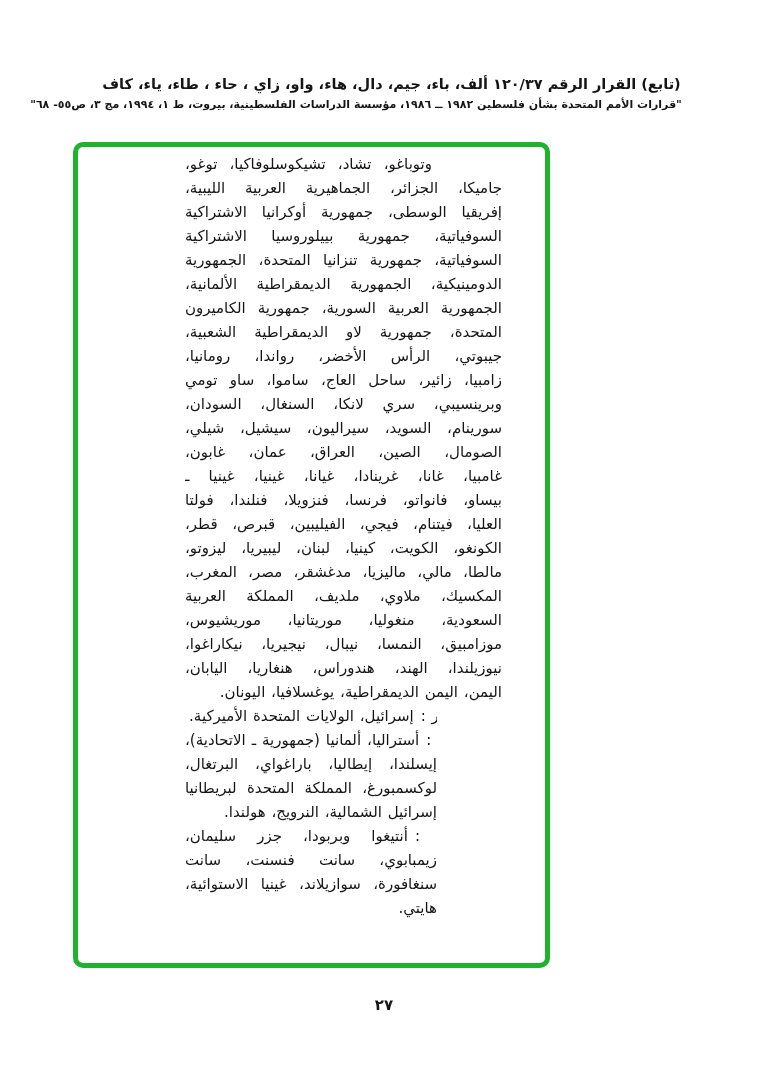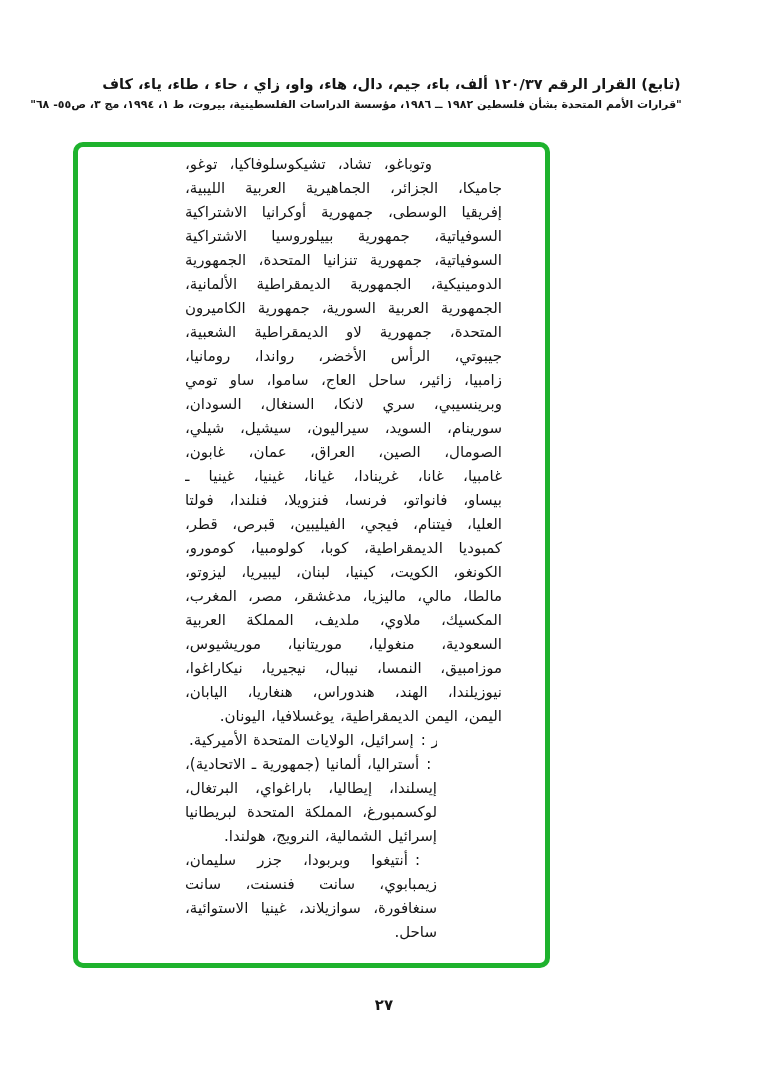--- a/index.html
+++ b/index.html
@@ -51,21 +51,20 @@
     <div class="ln">الجمهورية العربية السورية، جمهورية الكاميرون</div>
     <div class="ln">المتحدة، جمهورية لاو الديمقراطية الشعبية،</div>
     <div class="ln">جيبوتي، الرأس الأخضر، رواندا، رومانيا،</div>
     <div class="ln">زامبيا، زائير، ساحل العاج، ساموا، ساو تومي</div>
     <div class="ln">وبرينسيبي، سري لانكا، السنغال، السودان،</div>
     <div class="ln">سورينام، السويد، سيراليون، سيشيل، شيلي،</div>
     <div class="ln">الصومال، الصين، العراق، عمان، غابون،</div>
     <div class="ln">غامبيا، غانا، غرينادا، غيانا، غينيا، غينيا ـ</div>
     <div class="ln">بيساو، فانواتو، فرنسا، فنزويلا، فنلندا، فولتا</div>
     <div class="ln">العليا، فيتنام، فيجي، الفيليبين، قبرص، قطر،</div>
-    <div class="ln">كمبوديا الديمقراطية، كوبا، كولومبيا، كومورو،</div>
     <div class="ln">الكونغو، الكويت، كينيا، لبنان، ليبيريا، ليزوتو،</div>
     <div class="ln">مالطا، مالي، ماليزيا، مدغشقر، مصر، المغرب،</div>
     <div class="ln">المكسيك، ملاوي، ملديف، المملكة العربية</div>
     <div class="ln">السعودية، منغوليا، موريتانيا، موريشيوس،</div>
     <div class="ln">موزامبيق، النمسا، نيبال، نيجيريا، نيكاراغوا،</div>
     <div class="ln">نيوزيلندا، الهند، هندوراس، هنغاريا، اليابان،</div>
     <div class="ln rt">اليمن، اليمن الديمقراطية، يوغسلافيا، اليونان.</div>
   </div>
 
   <div class="sec">
@@ -76,18 +75,18 @@
     <div class="ln"><span class="lbl">امتنـــــاع :</span><span>أستراليا، ألمانيا (جمهورية ـ الاتحادية)، إيرلندا،</span></div>
     <div class="ln">إيسلندا، إيطاليا، باراغواي، البرتغال، بلجيكا،</div>
     <div class="ln">لوكسمبورغ، المملكة المتحدة لبريطانيا العظمى</div>
     <div class="ln rt">إسرائيل الشمالية، النرويج، هولندا.</div>
   </div>
 
   <div class="sec">
     <div class="ln rt sp"><span class="lbl">غيـــــاب :</span><span>أنتيغوا وبربودا، جزر سليمان، دومينيكا،</span></div>
     <div class="ln rt sp">زيمبابوي، سانت فنسنت، سانت لوسيا،</div>
     <div class="ln rt sp">سنغافورة، سوازيلاند، غينيا الاستوائية، النيجر،</div>
-    <div class="ln rt">ساحل.</div>
+    <div class="ln rt">هايتي.</div>
   </div>
 
 </div>
 
 <div class="pgno">٢٧</div>
 
 </body></html>

